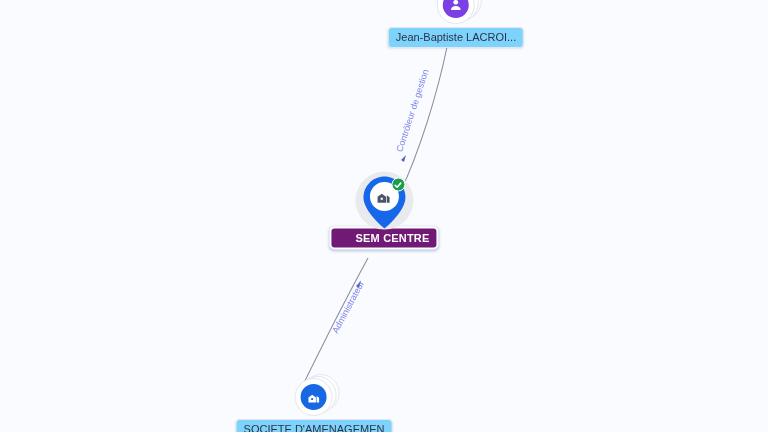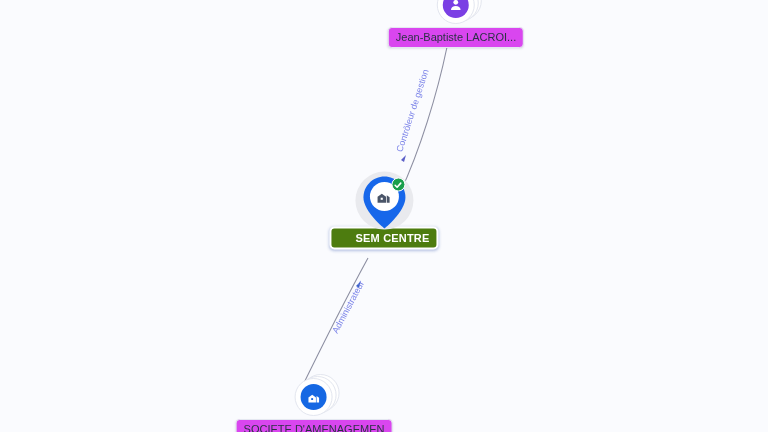--- a/index.html
+++ b/index.html
@@ -78,27 +78,27 @@
   .chip {
     margin-top: 3px;
     padding: 3px 7px;
     border-radius: 4px;
     font-size: 11px;
     line-height: 13px;
     white-space: nowrap;
     box-sizing: border-box;
   }
   .chip.light {
-    background: #d946ef;
+    background: #7dd3fc;
     color: #2b3245;
     border: 1px solid #e4e7f0;
     box-shadow: 0 1px 2px rgba(30,40,70,.10);
   }
   .chip.primary {
-    background: #4d7c0f;
+    background: #701a75;
     color: #ffffff;
     font-weight: bold;
     letter-spacing: .2px;
     border: 2px solid #ffffff;
     border-radius: 5px;
     box-shadow: 0 1px 3px rgba(20,60,160,.30);
     padding-left: 24px;
   }
 
   

